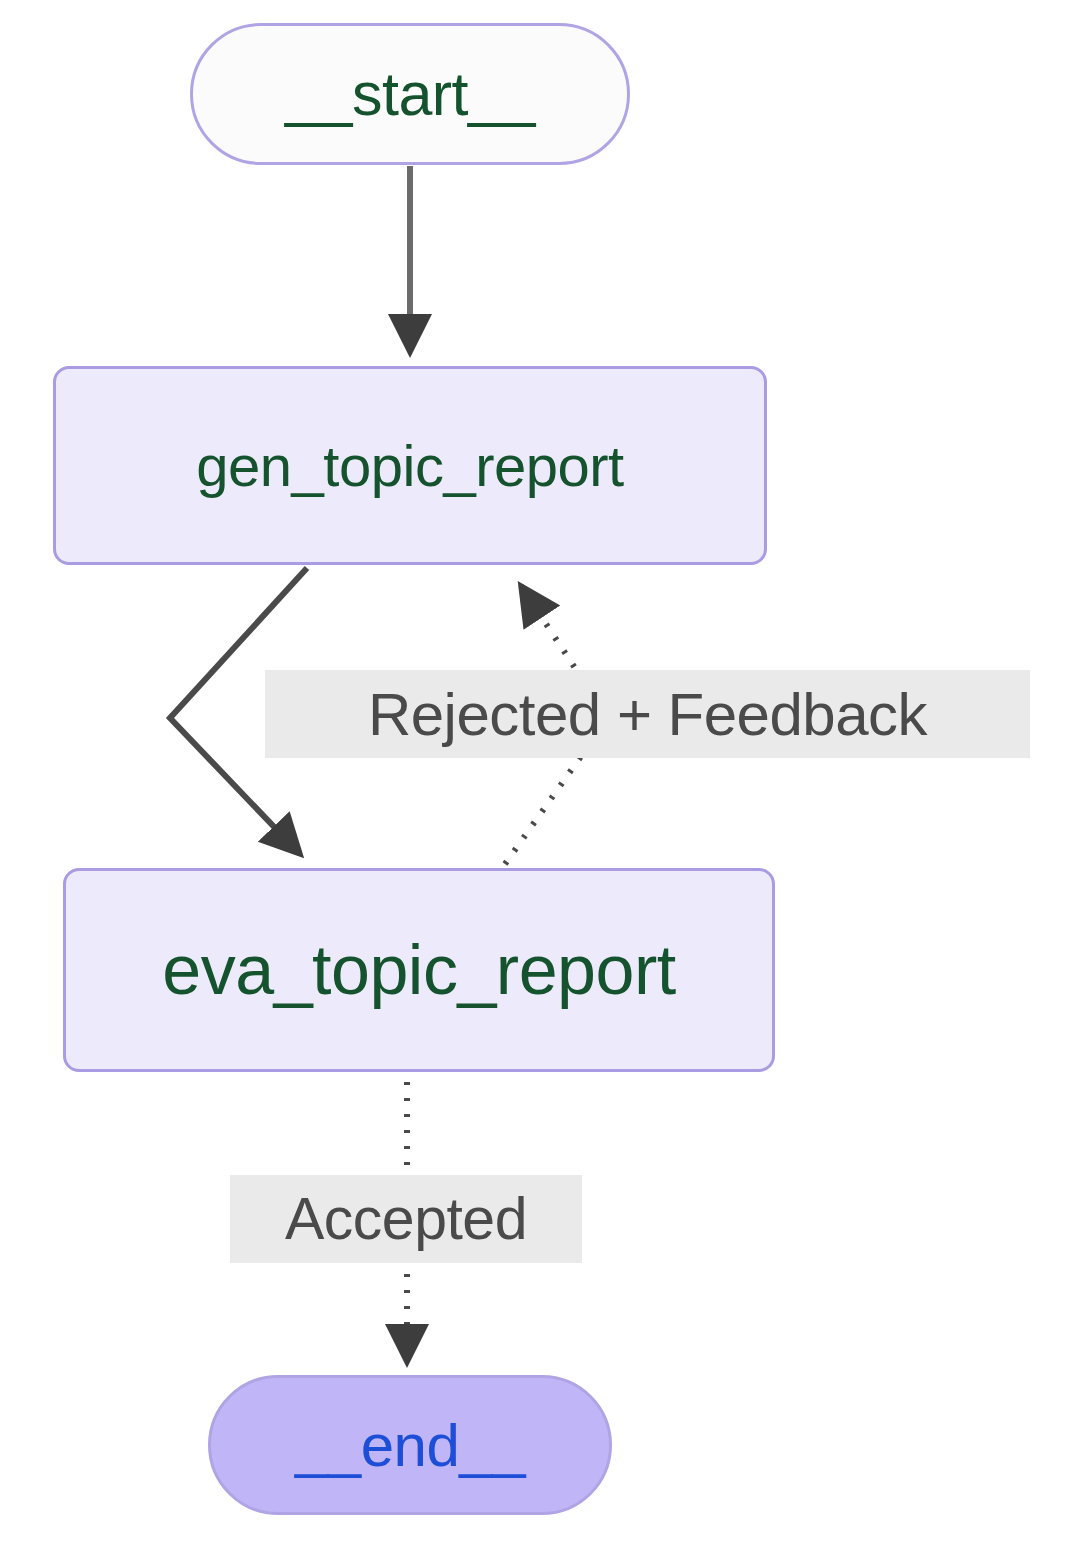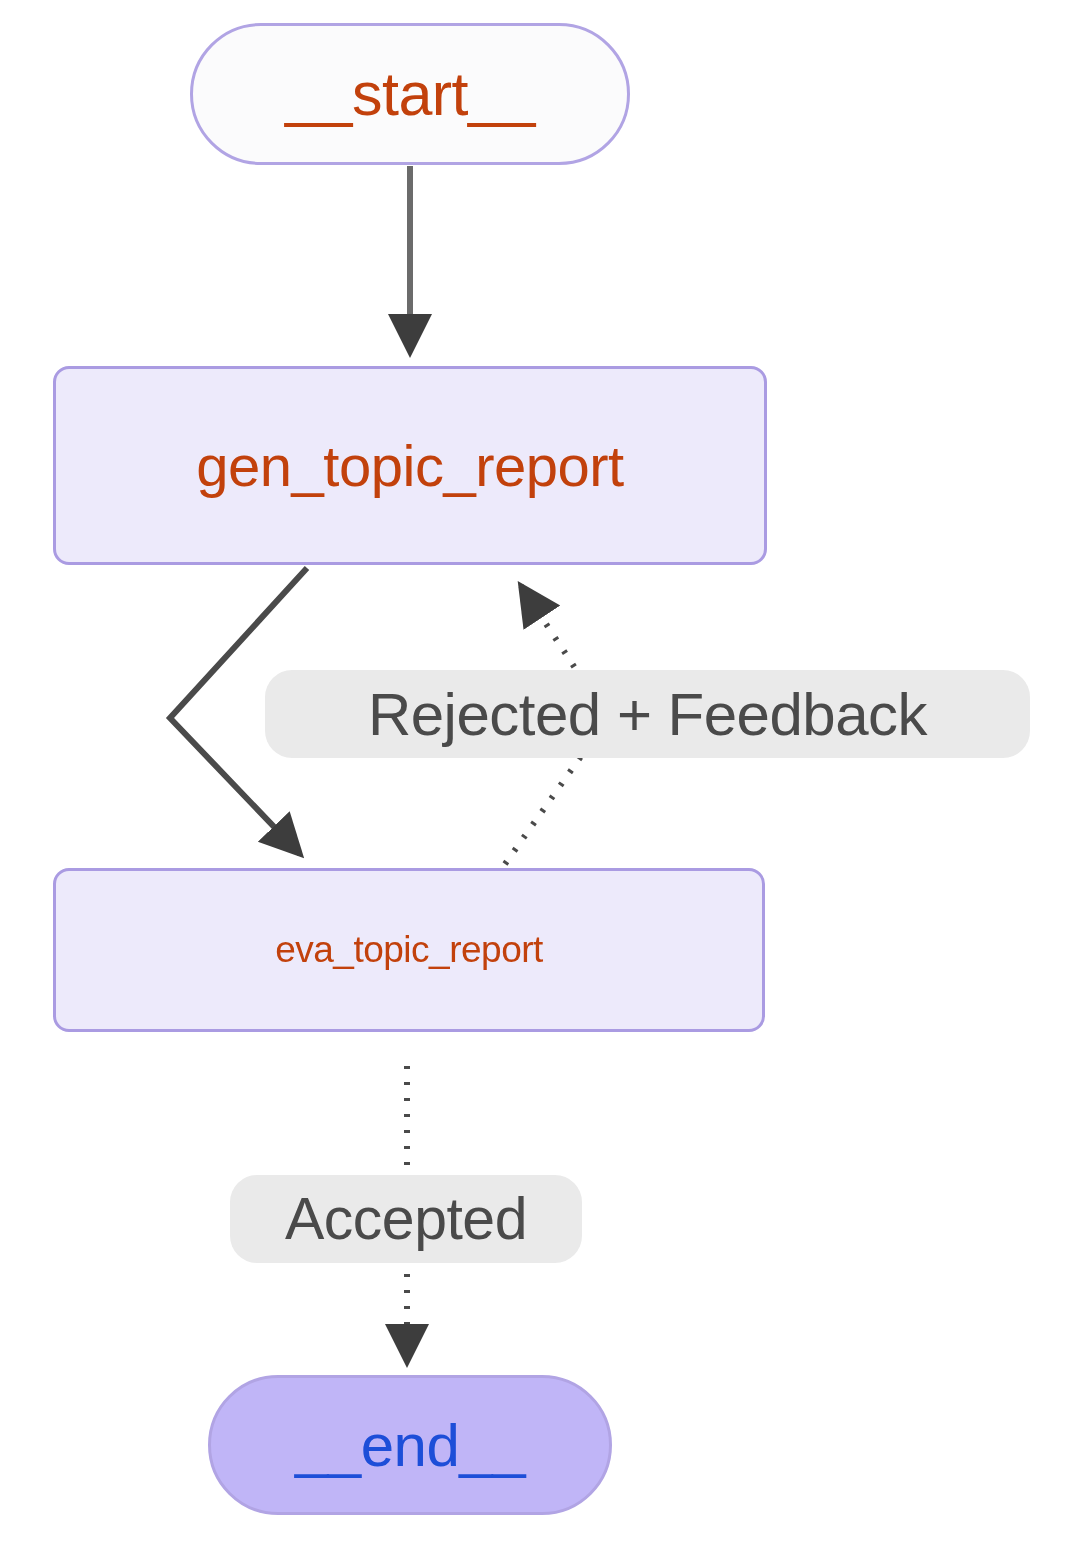--- a/index.html
+++ b/index.html
@@ -22,21 +22,21 @@
     width: 1076px;
     height: 1549px;
   }
   .node-box {
     position: absolute;
     box-sizing: border-box;
     display: flex;
     align-items: center;
     justify-content: center;
     text-align: center;
-    color: #c2410c;
+    color: #14532d;
     font-family: "Liberation Sans", sans-serif;
     letter-spacing: -0.5px;
   }
   .node-terminal {
     border: 3px solid #b1a4e4;
     border-radius: 999px;
   }
   .node-process {
     border: 3px solid #aa9be2;
     border-radius: 16px;
@@ -52,26 +52,26 @@
   #node-gen {
     left: 53px;
     top: 366px;
     width: 714px;
     height: 199px;
     background: #edeafb;
     font-size: 58px;
     text-align: right;
   }
   #node-eva {
-    left: 53px;
+    left: 63px;
     top: 868px;
     width: 712px;
-    height: 164px;
+    height: 204px;
     background: #edeafb;
-    font-size: 37px;
+    font-size: 70px;
   }
   #node-end {
     left: 208px;
     top: 1375px;
     width: 404px;
     height: 140px;
     background: #c0b5f7;
     font-size: 60px;
     color: #1d4ed8;
   }
@@ -79,21 +79,20 @@
     position: absolute;
     box-sizing: border-box;
     background: #eaeaea;
     color: #4a4a4a;
     display: flex;
     align-items: center;
     justify-content: center;
     font-family: "Liberation Sans", sans-serif;
     white-space: nowrap;
     letter-spacing: -0.5px;
-    border-radius: 27px;
   }
   #label-rejected {
     left: 265px;
     top: 670px;
     width: 765px;
     height: 88px;
     font-size: 60px;
   }
   #label-accepted {
     left: 230px;

